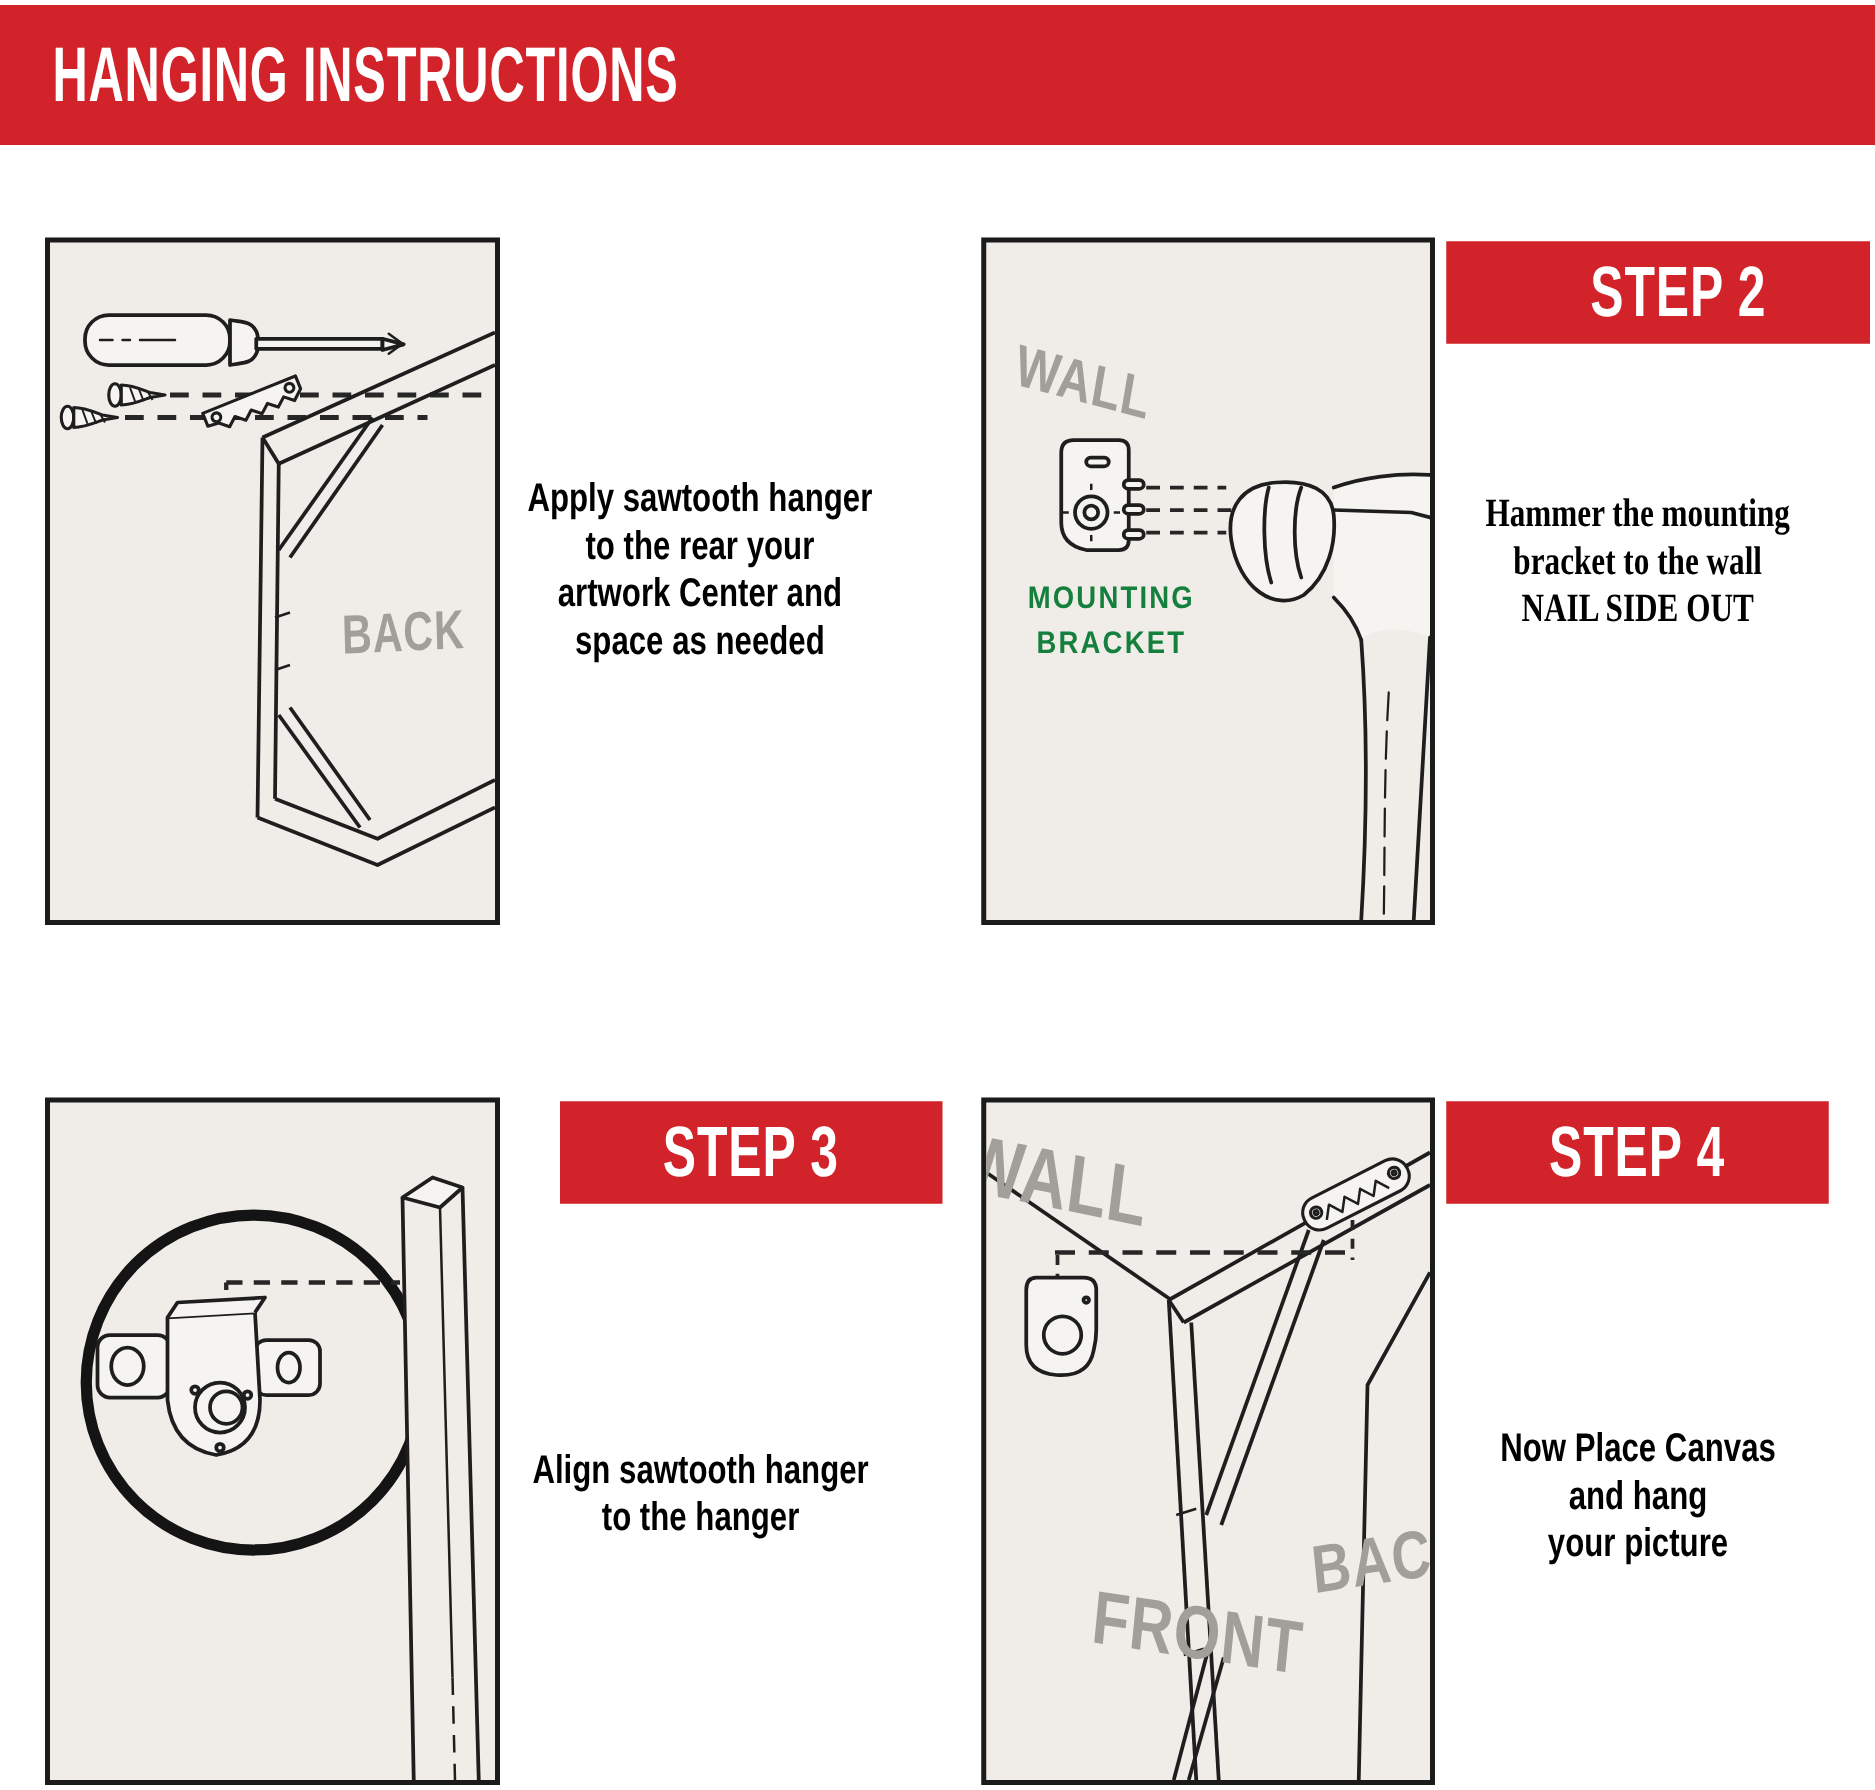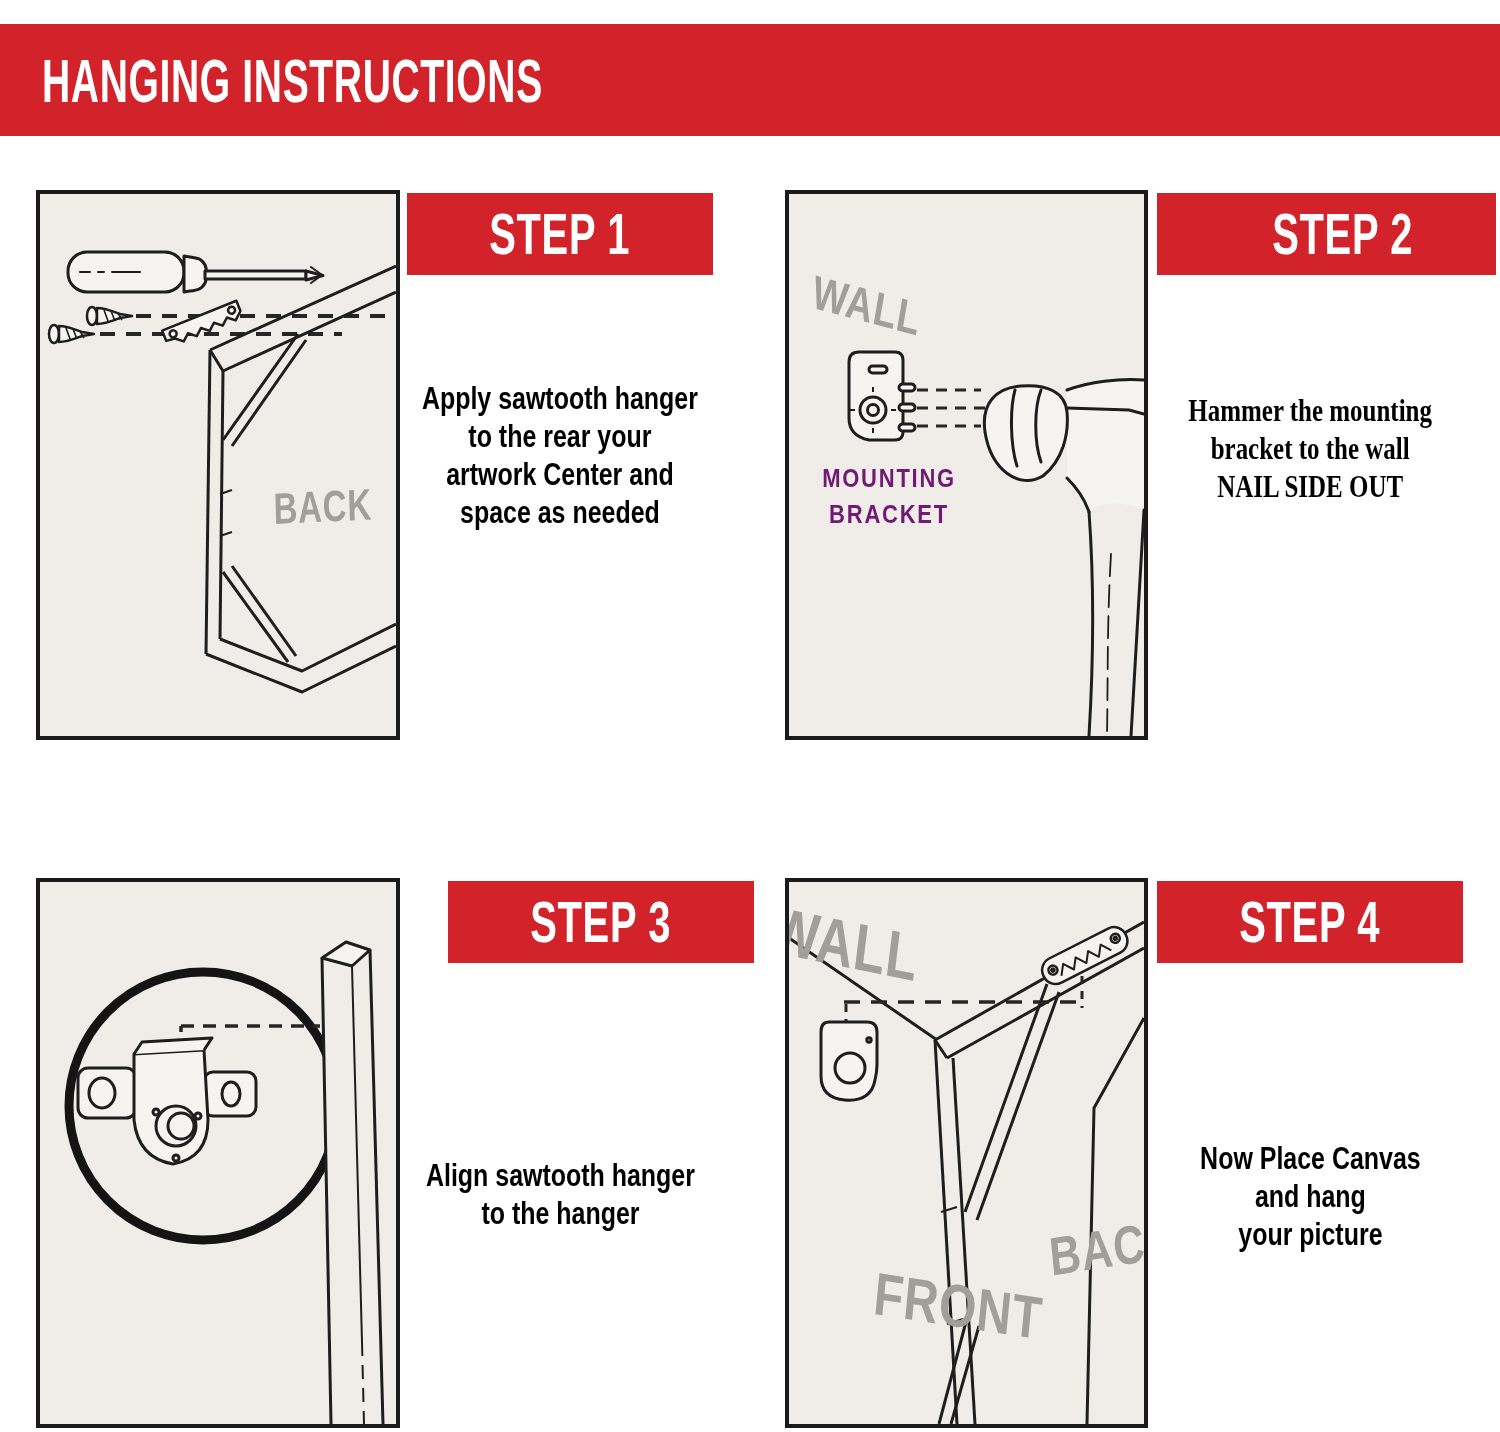--- a/index.html
+++ b/index.html
@@ -1,19 +1,19 @@
 <!DOCTYPE html>
 <html><head>
 <meta charset="utf-8">
 <style>
   html,body{margin:0;padding:0;background:#ffffff;}
   .page{position:relative;width:1500px;height:1432px;background:#ffffff;overflow:hidden;
         font-family:"Liberation Sans",sans-serif;}
   
-  .topbar{position:absolute;left:0;top:4px;width:1500px;height:112px;background:#d2232a;margin-top:20px;}
+  .topbar{position:absolute;left:0;top:4px;width:1500px;height:112px;background:#d2232a;}
   .topbar h1{margin:0;position:absolute;left:42px;top:0;height:112px;line-height:114px;
              color:#ffffff;font-size:62px;font-weight:bold;letter-spacing:1px;
              transform:scaleX(0.63);transform-origin:left center;white-space:nowrap;}
   
   .panel{position:absolute;width:364px;height:550px;background:#f0ede9;border:4px solid #1b1b1b;
          box-sizing:border-box;overflow:hidden;}
   .p1{left:36px;top:190px;}
   .p2{left:785px;top:190px;width:363px;}
   .p3{left:36px;top:878px;}
   .p4{left:785px;top:878px;width:363px;}
@@ -37,21 +37,21 @@
   .t4{left:1130px;top:1139px;}
   
   .halftone{position:absolute;color:#a29f9b;font-weight:bold;white-space:pre-line;
             letter-spacing:1px;line-height:1;}
   .lbl-back1{left:233px;top:293px;font-size:44px;transform:scaleX(0.75) rotate(-2deg);transform-origin:left top;}
   .lbl-wall2{left:28px;top:74px;font-size:47px;transform:scaleX(0.8) rotate(12deg);transform-origin:left top;}
   .lbl-wall4{left:-14px;top:14px;font-size:66px;transform:scaleX(0.78) rotate(9deg);transform-origin:left top;}
   .lbl-front4{left:88px;top:382px;font-size:60px;transform:scaleX(0.8) rotate(7deg);transform-origin:left top;}
   .lbl-back4{left:258px;top:348px;font-size:54px;transform:scaleX(0.8) rotate(-7deg);transform-origin:left top;}
   
-  .bracketlabel{position:absolute;left:16px;top:266px;width:168px;text-align:center;color:#701a75;}
+  .bracketlabel{position:absolute;left:16px;top:266px;width:168px;text-align:center;color:#15803d;}
   .bracketlabel span{display:inline-block;white-space:pre-line;font-weight:bold;font-size:25px;
                      line-height:36px;letter-spacing:2px;transform:scaleX(0.88);transform-origin:center top;}
 </style>
 </head>
 <body>
 
 <div class="page">
 
   <header class="topbar">
     <h1>HANGING INSTRUCTIONS</h1>
@@ -100,23 +100,20 @@
         <path d="M166 460 L262 498 L356 452"></path>
         <path d="M180 445 L262 477 L356 430"></path>
         <path d="M183 246 L258 140"></path>
         <path d="M192 252 L266 146"></path>
         <path d="M183 378 L248 468"></path>
         <path d="M192 372 L256 462"></path>
         <path d="M180 300 l12 -4 M180 342 l12 -4" stroke-width="2"></path>
       </g>
     </svg>
     <span class="halftone lbl-back1">BACK</span>
-  </div>
-  <div class="banner b1">
-    <span>STEP 1</span>
   </div>
   <div class="steptext t1">
     <span>Apply sawtooth hanger
 to the rear your
 artwork Center and
 space as needed</span>
   </div>
 
   <div class="panel p2">
     <svg viewBox="0 0 355 542">

